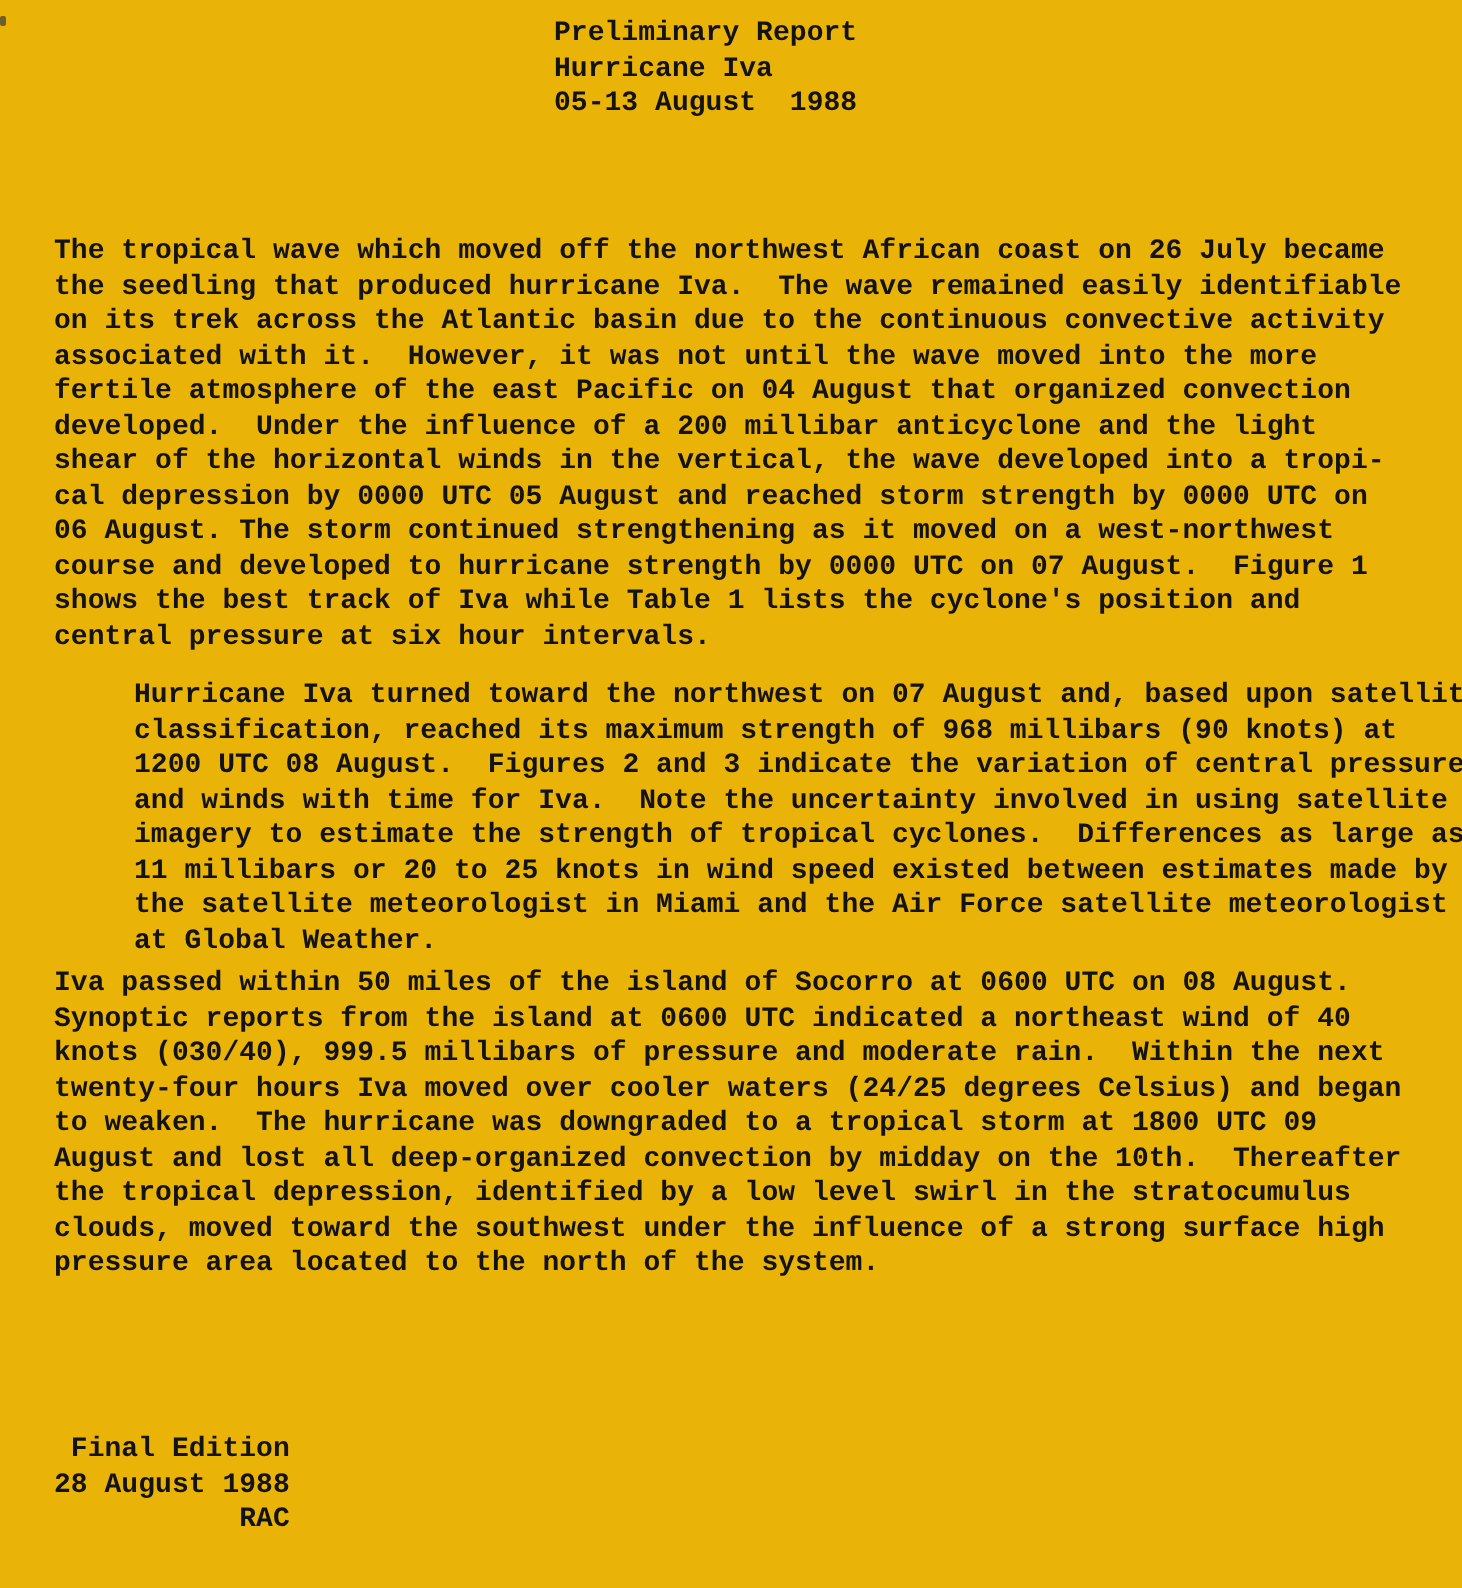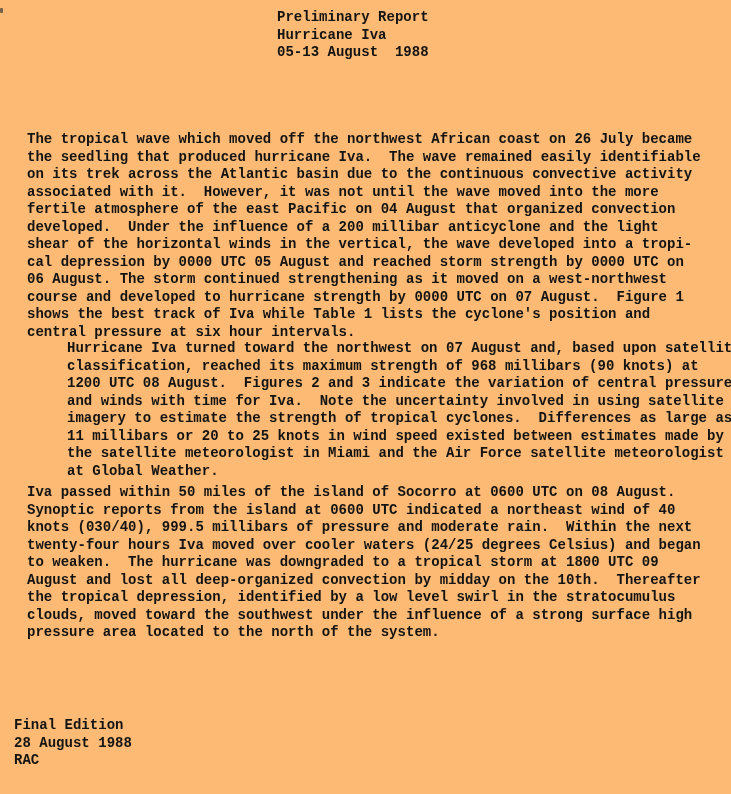--- a/index.html
+++ b/index.html
@@ -4,39 +4,39 @@
 <style>
   html, body {
     margin: 0;
     padding: 0;
     background: #ffffff;
   }
   .doc-page {
     position: relative;
     width: 731px;
     height: 794px;
-    background: #fdba74;
+    background: #eab308;
     overflow: hidden;
     font-family: "Liberation Mono", "DejaVu Sans Mono", monospace;
   }
   .type-block {
     position: absolute;
     white-space: pre;
     font-family: "Liberation Mono", "DejaVu Sans Mono", monospace;
     font-size: 14px;
     line-height: 17.5px;
     font-weight: 600;
     color: #131313;
     letter-spacing: 0.02px;
   }
   .title-block  { left: 277px; top: 9px;   }
-  .para-1       { left: 27px;  top: 131px; }
+  .para-1       { left: 27px;  top: 118px; }
   .para-2       { left: 27px;  top: 340px; margin-left: 40px; }
   .para-3       { left: 27px;  top: 484px; }
-  .footer-block { left: 14px;  top: 717px; }
+  .footer-block { left: 27px;  top: 717px; text-align: right; }
   
   .scan-speck {
     position: absolute;
     left: 0px;
     top: 8px;
     width: 3px;
     height: 5px;
     background: #3a3a3a;
     border-radius: 1px;
     opacity: 0.7;

